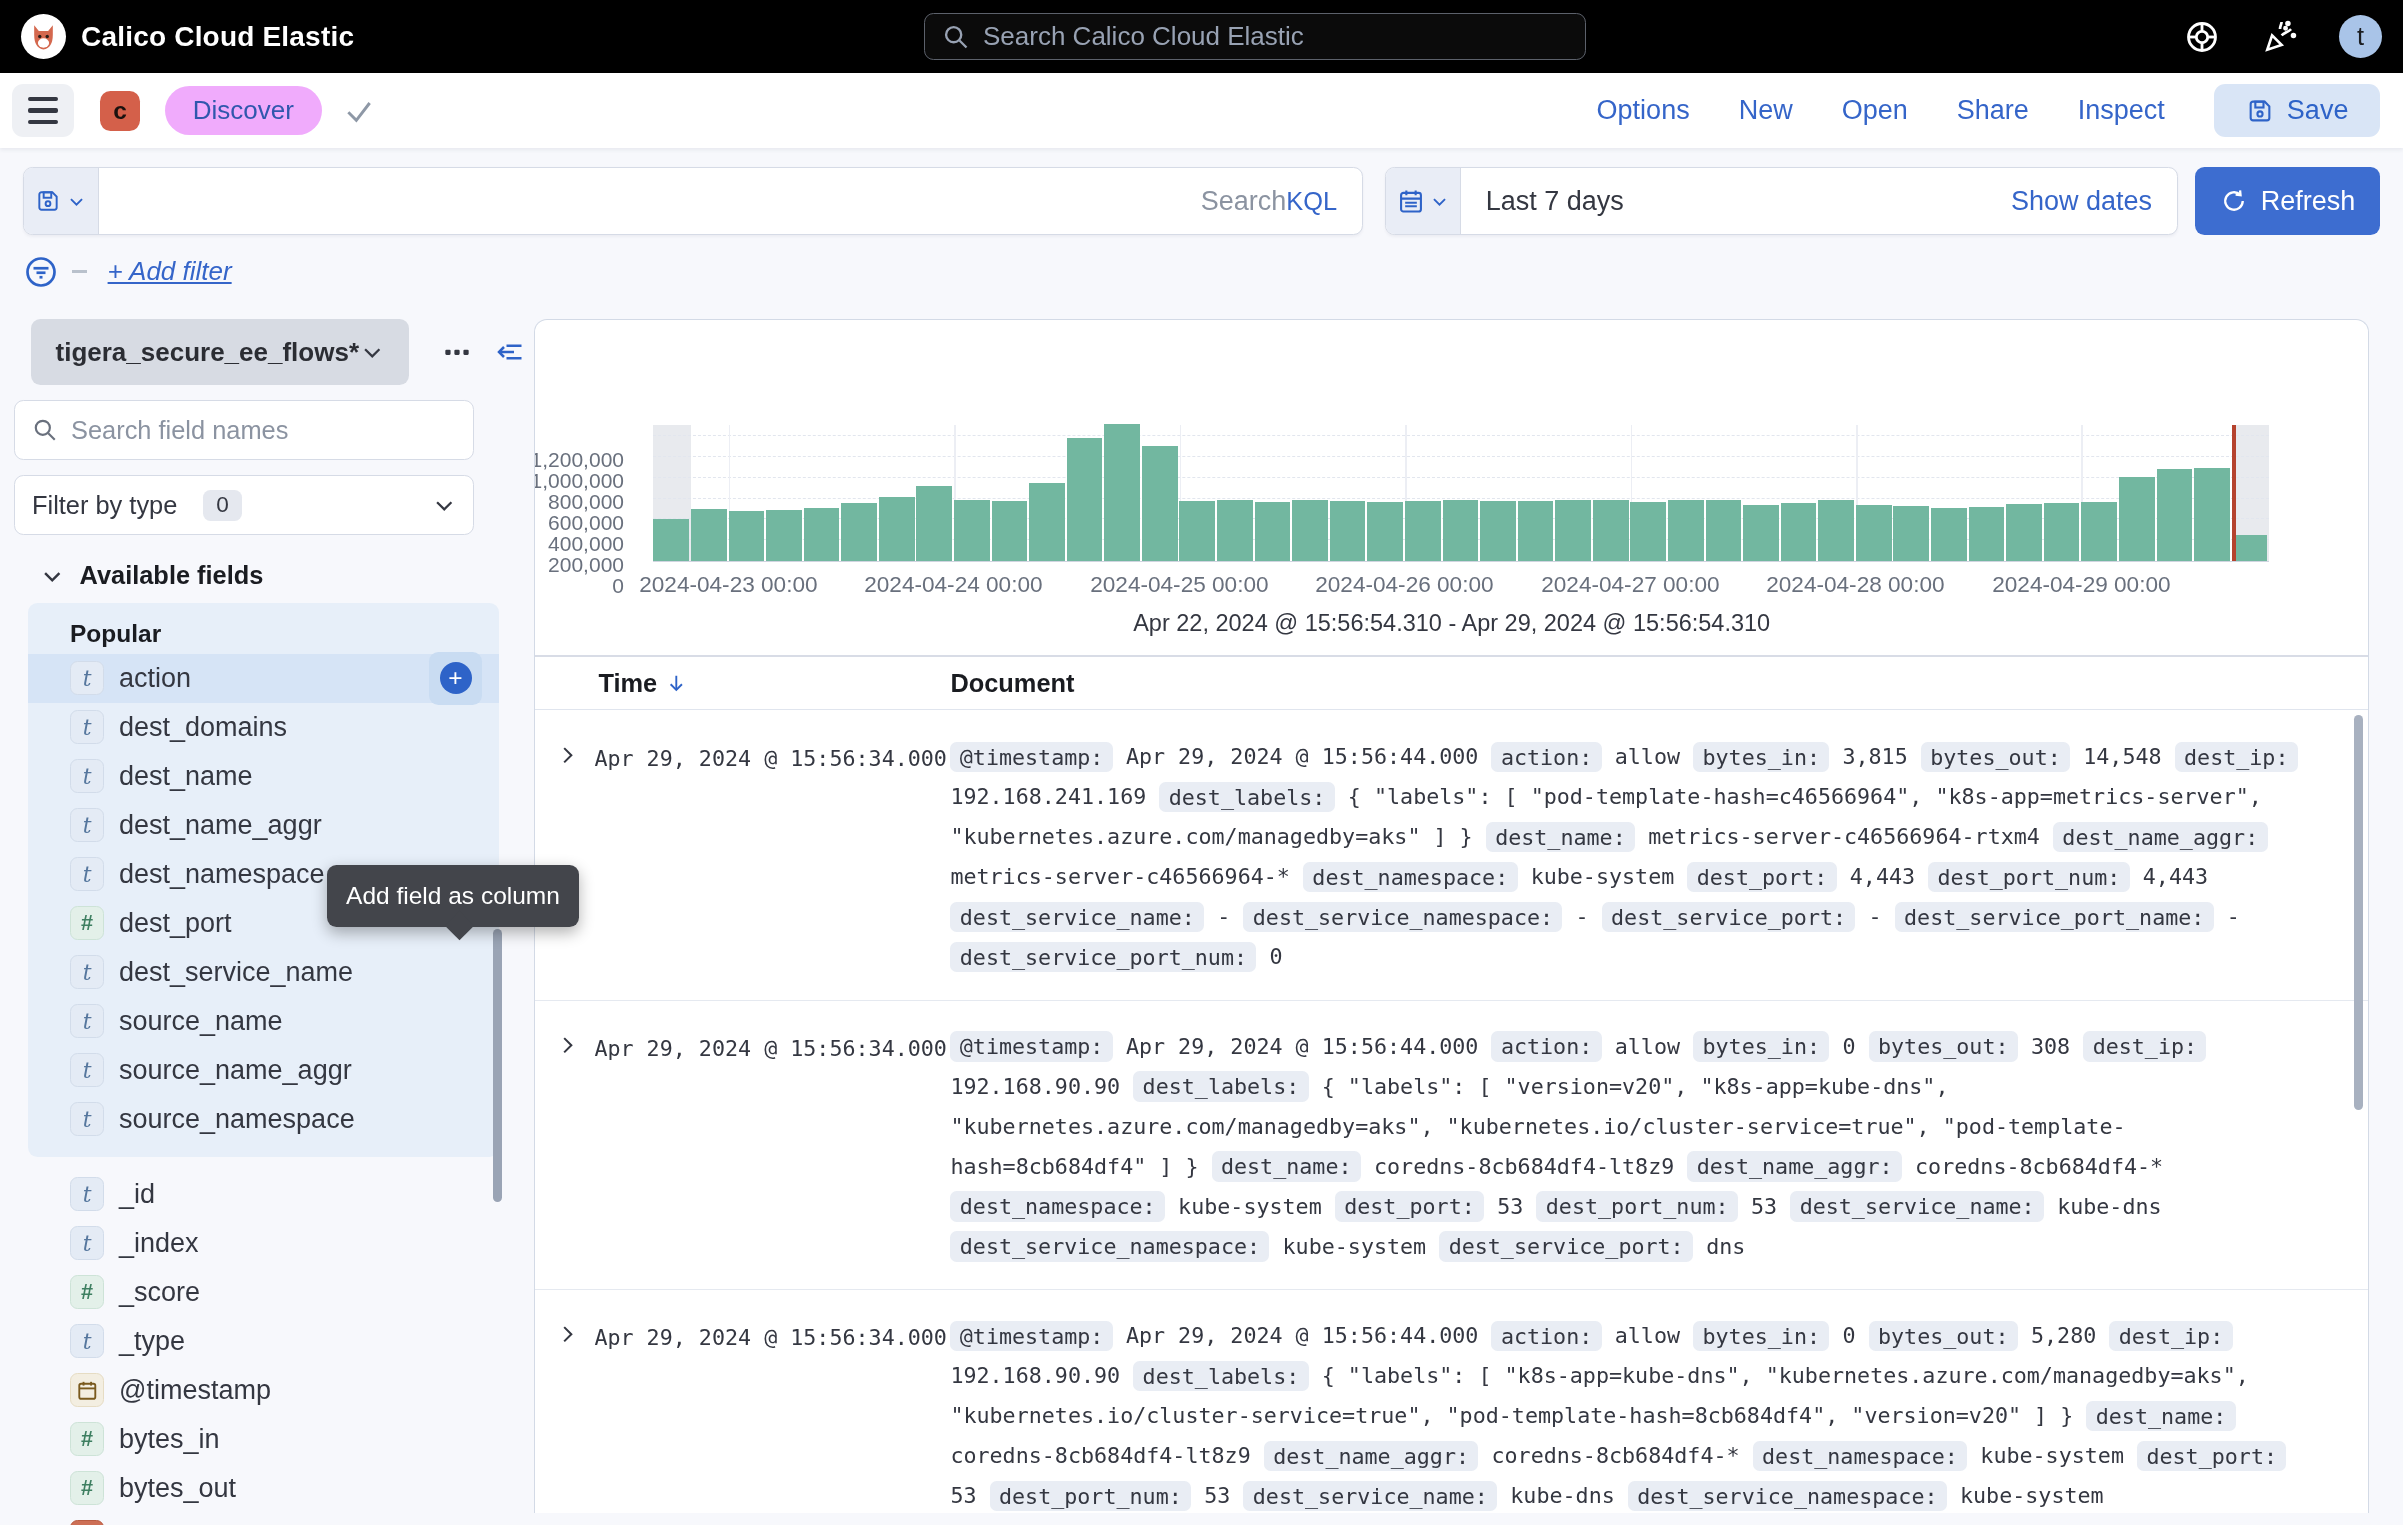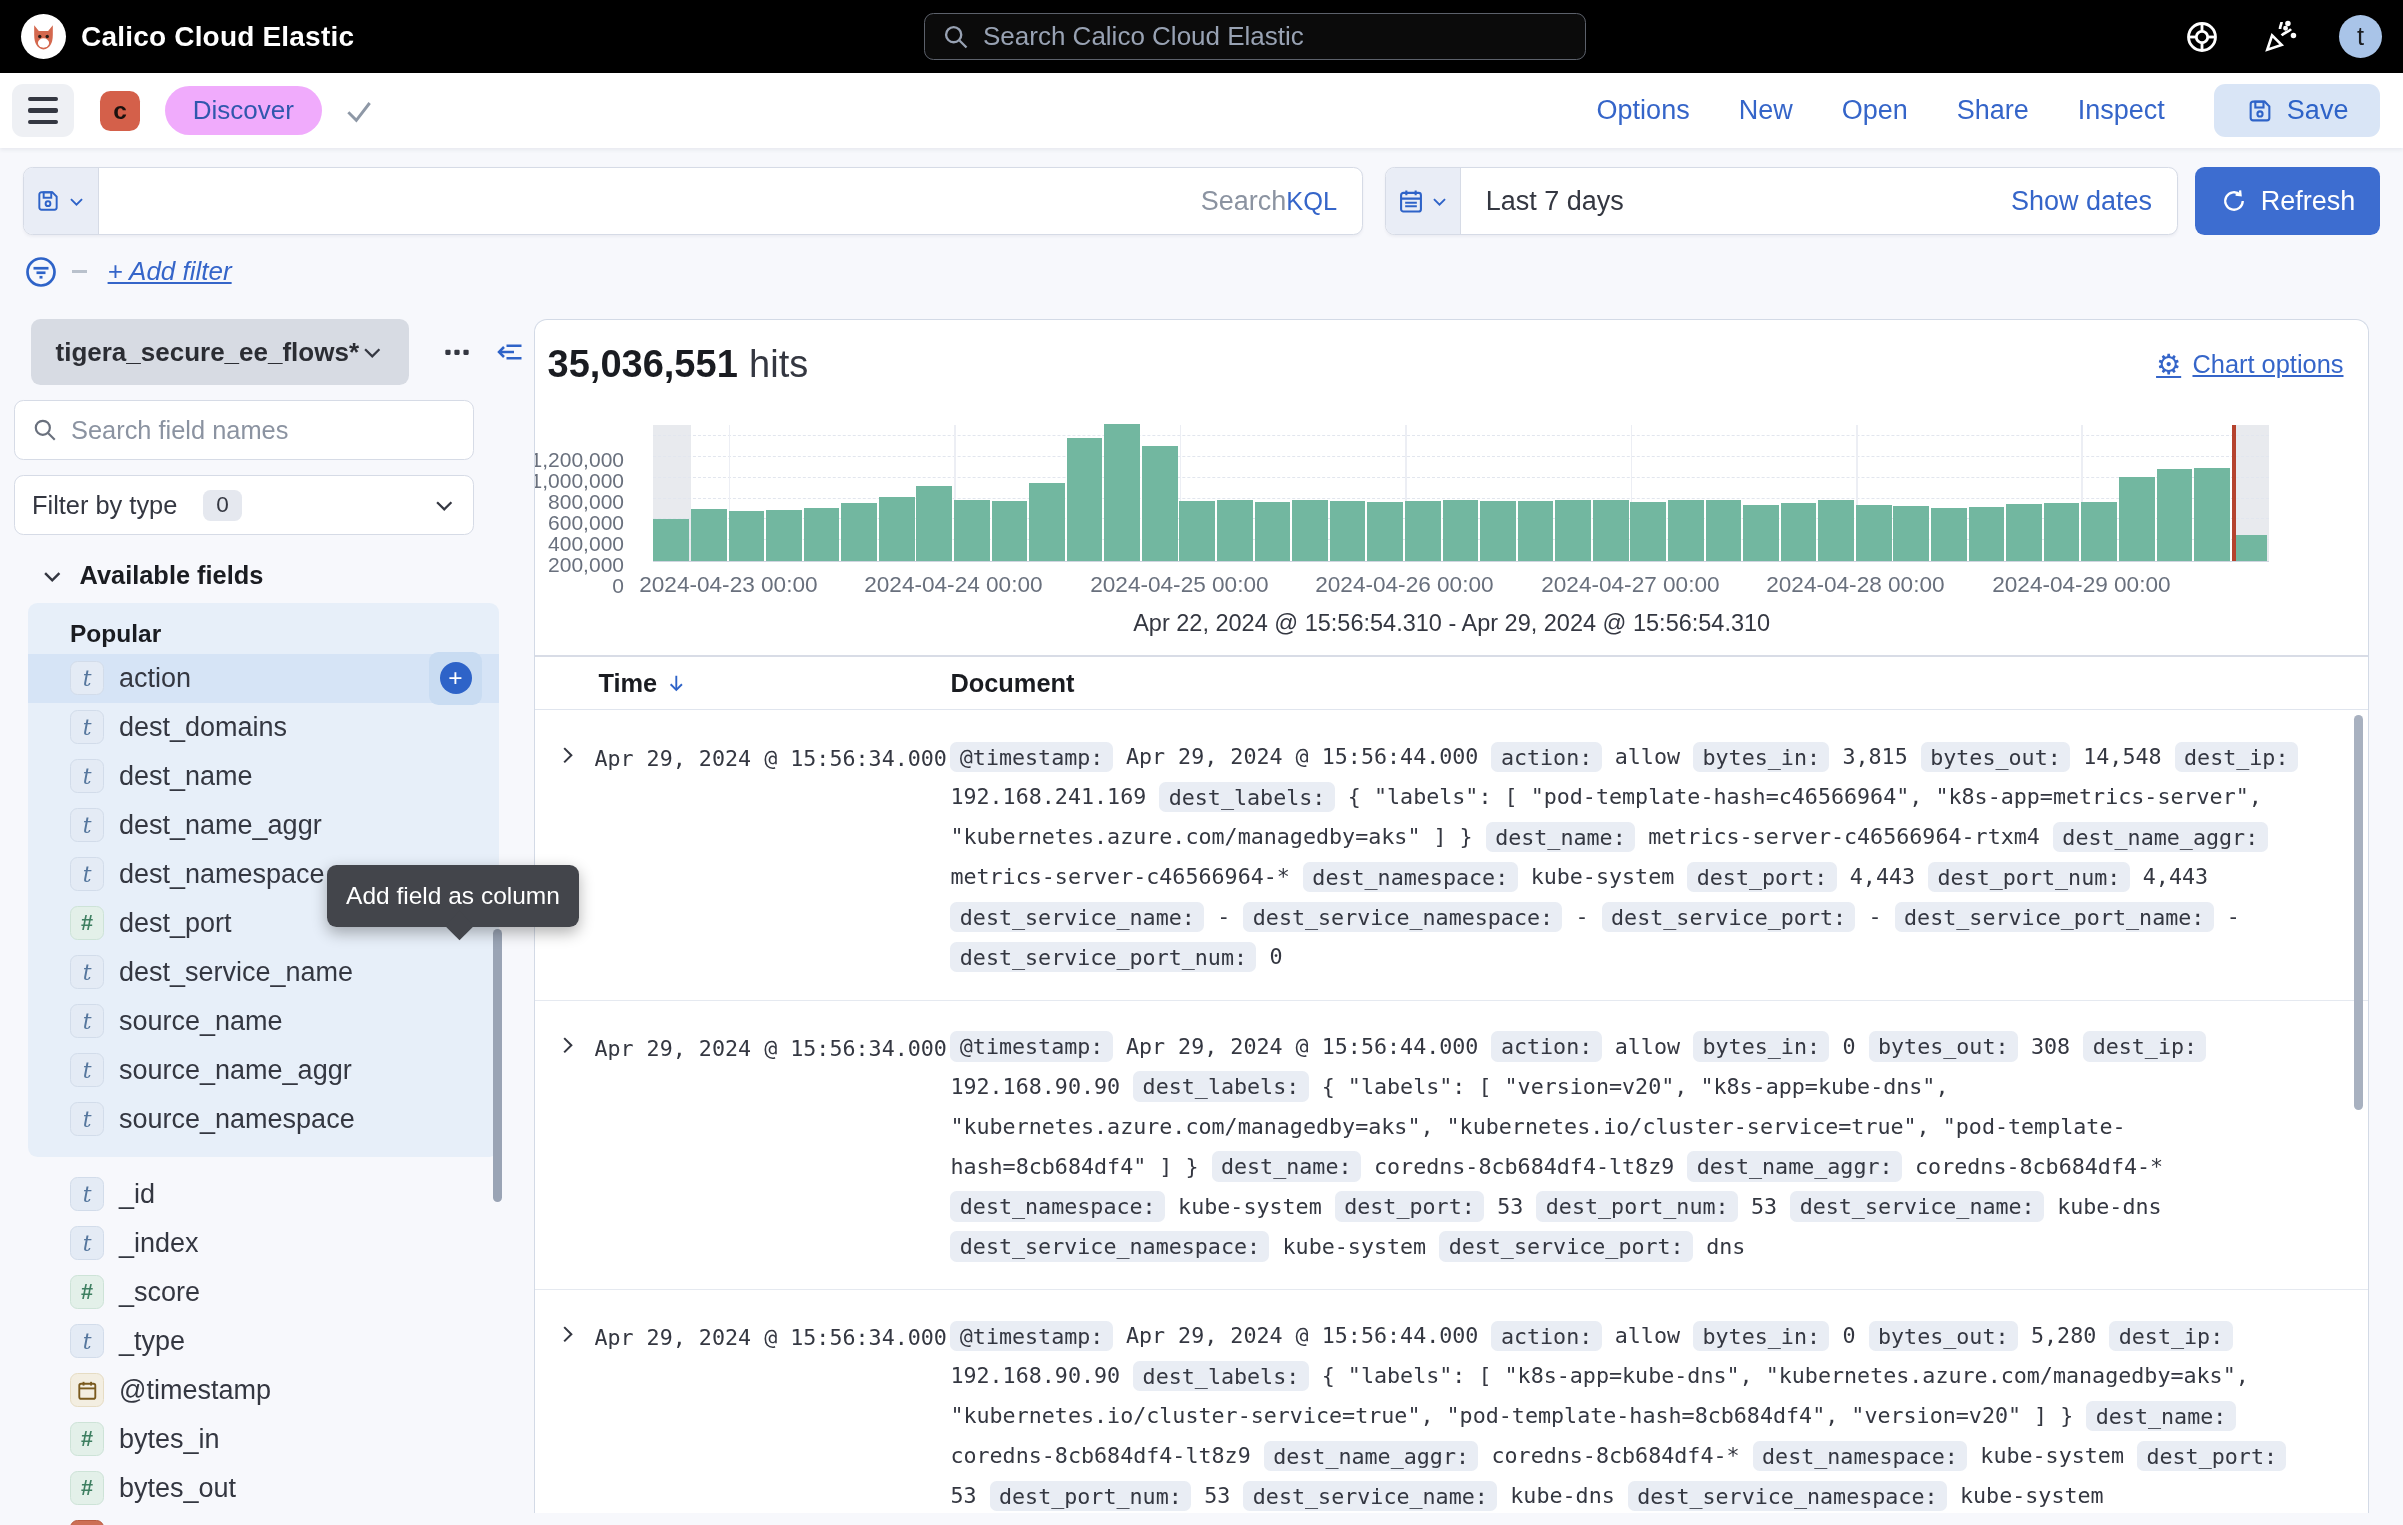--- a/index.html
+++ b/index.html
@@ -377,28 +377,20 @@
           <div class="field-row">
             <span class="badge b-ip">IP</span>
           </div>
         </div>
 
       <div class="tooltip">Add field as column</div>
       <div class="side-scroll"></div>
     </aside>
 
     <main class="panel">
-      <div class="hits-row">
-        <span class="hits-num">35,036,551</span>
-        <span class="hits-label">hits</span>
-        <a class="chart-options" href="#">
-          <span class="gear">⚙</span>
-          <span>Chart options</span>
-        </a>
-      </div>
 
       <div class="plot" id="plot">
           <div class="band" style="left: 0%; width: 2.32558%;"></div>
           <div class="band" style="left: 97.6744%; width: 2.32558%;"></div>
           <div class="hgrid" style="bottom: 15.3846%;"></div>
           <div class="hgrid" style="bottom: 30.7692%;"></div>
           <div class="hgrid" style="bottom: 46.1538%;"></div>
           <div class="hgrid" style="bottom: 61.5385%;"></div>
           <div class="hgrid" style="bottom: 76.9231%;"></div>
           <div class="hgrid" style="bottom: 92.3077%;"></div>

